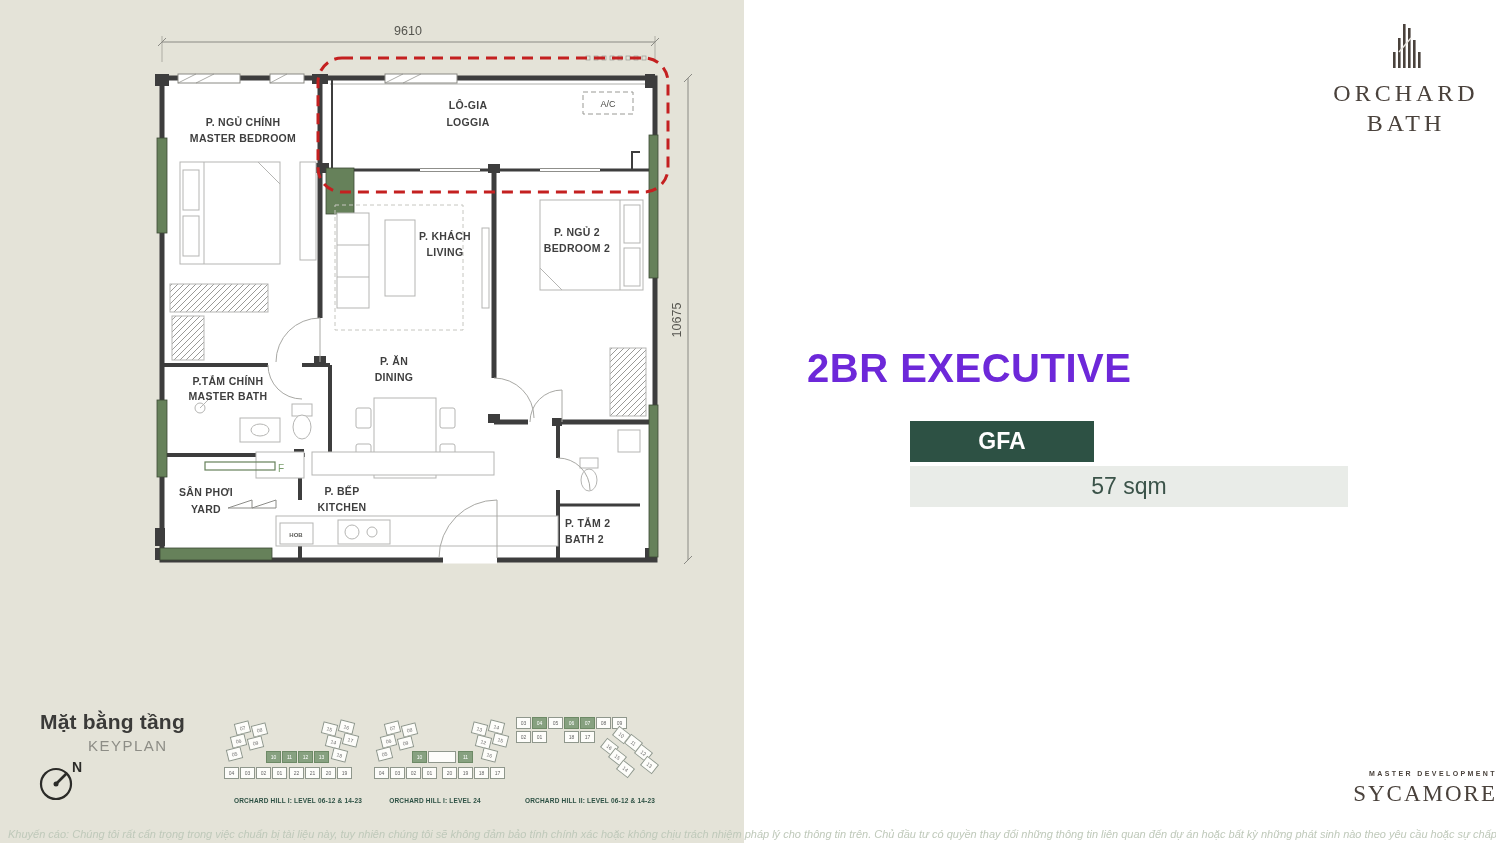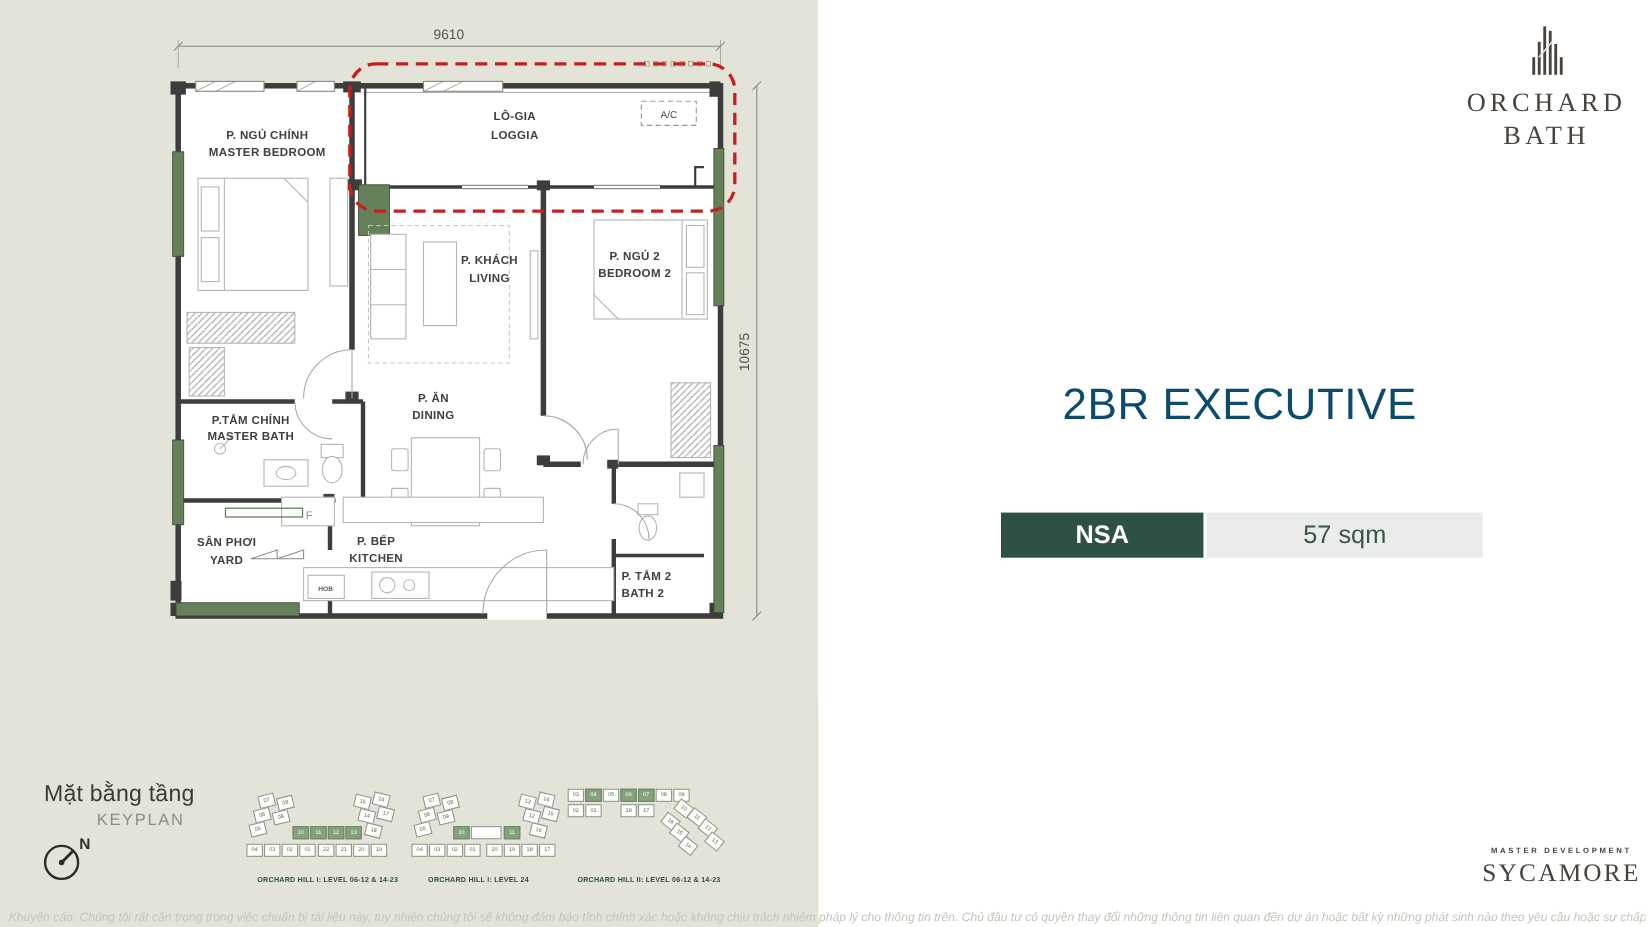--- a/index.html
+++ b/index.html
@@ -10,21 +10,21 @@
   .left-panel{position:absolute;left:0;top:0;width:744px;height:843px;background:#e4e3d8;}
   .right-panel{position:absolute;left:744px;top:0;width:756px;height:636px;background:#ffffff;}
 
   svg text{font-family:"Liberation Sans",sans-serif;}
   .room-vi,.room-en{font-size:10.5px;font-weight:600;fill:#3f3f3f;letter-spacing:.3px;}
   .dim-text{font-size:12.5px;fill:#55554f;}
   .small-lbl{font-size:6px;fill:#5a5a56;font-weight:600;}
 
   
   .kp-heading{position:absolute;left:40px;top:710px;}
-  .kp-heading .vi{font-size:21px;font-weight:400;color:#3a3a38;letter-spacing:.2px;}
+  .kp-heading .vi{font-size:21px;font-weight:700;color:#3a3a38;letter-spacing:.2px;}
   .kp-heading .en{font-size:15px;color:#8d8d86;letter-spacing:1.5px;margin-top:3px;margin-left:48px;}
   .compass{position:absolute;left:34px;top:758px;}
   .kp{position:absolute;width:152px;height:66px;}
   .kp-block{
     position:absolute;width:15px;height:12px;background:#fdfdfa;border:1px solid #8f978c;
     font-size:5px;color:#666;display:flex;align-items:center;justify-content:center;box-sizing:border-box;
   }
   .kp-block.g{background:#87a180;border-color:#6d8a66;color:#fff;}
   .kp-caption{
     position:absolute;width:170px;text-align:center;font-size:6.5px;font-weight:700;
@@ -33,34 +33,34 @@
 
   .disclaimer{
     position:absolute;left:8px;bottom:3px;width:1488px;font-size:11px;font-style:italic;
     color:#bfc9ba;white-space:nowrap;overflow:hidden;
   }
 
   
   .logo{position:absolute;left:587px;top:18px;width:150px;text-align:center;color:#4a423c;}
   .logo-name{font-family:"Liberation Serif",serif;font-size:24px;letter-spacing:4px;line-height:1.1;margin-top:4px;}
   .page-title{
-    position:absolute;left:63px;top:346px;width:640px;text-align:center;
-    font-size:40px;font-weight:400;color:#0c4a6e;letter-spacing:.5px;
+    position:absolute;left:63px;top:346px;width:640px;
+    font-size:40px;font-weight:700;color:#6d28d9;letter-spacing:.5px;
   }
   .spec-table{position:absolute;left:166px;top:421px;width:438px;}
   .spec-row{display:flex;height:41px;margin-bottom:4px;}
   .spec-label{
     width:184px;background:#2d5144;color:#ffffff;font-weight:700;font-size:23px;
     display:flex;align-items:center;justify-content:center;margin-right:3px;
   }
   .spec-value{
     flex:1;background:#e9ece8;color:#3b5349;font-size:23px;
     display:flex;align-items:center;justify-content:center;
   }
-  .brand-footer{position:absolute;left:598px;top:770px;width:155px;text-align:center;color:#4a423c;}
+  .brand-footer{position:absolute;left:598px;top:770px;width:155px;text-align:right;color:#4a423c;}
   .brand-footer .eyebrow{font-size:7px;font-weight:700;letter-spacing:2.4px;}
   .brand-footer .name{font-family:"Liberation Serif",serif;font-size:23px;letter-spacing:2px;margin-top:4px;}
 </style>
 </head>
 <body>
 
 <div class="left-panel">
 
   <svg width="744" height="700" viewBox="0 0 744 700">
     <defs>
@@ -379,23 +379,23 @@
       <line x1="15" y1="34" x2="27" y2="20" stroke="#e9e6e0" stroke-width="1.4"></line>
     </svg>
     <div class="logo-name">ORCHARD</div>
     <div class="logo-name">BATH</div>
   </div>
 
   <div class="page-title">2BR EXECUTIVE</div>
 
   <div class="spec-table">
     <div class="spec-row">
+      <div class="spec-label">GFA</div>
     </div>
     <div class="spec-row">
-      <div class="spec-label">NSA</div>
       <div class="spec-value">57 sqm</div>
     </div>
   </div>
 
   <div class="brand-footer">
     <div class="eyebrow">MASTER DEVELOPMENT</div>
     <div class="name">SYCAMORE</div>
   </div>
 </div>
 

